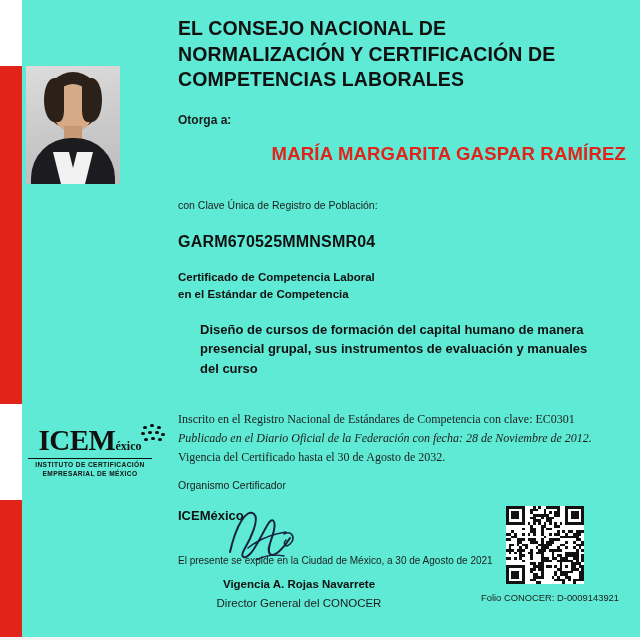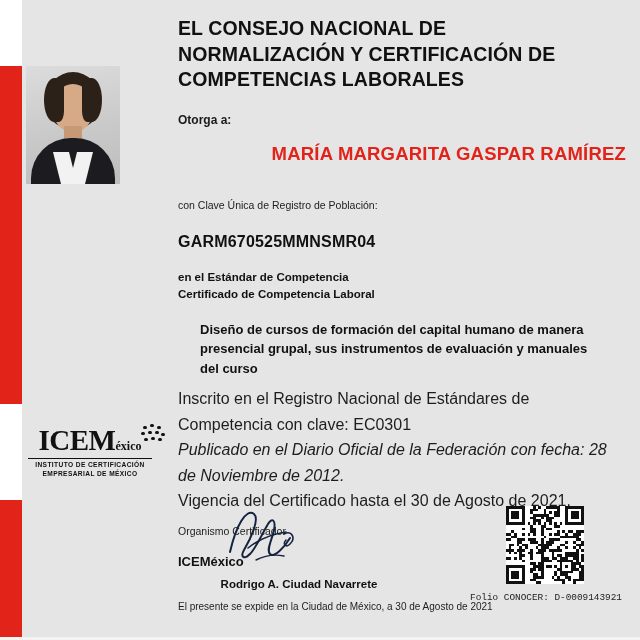--- a/index.html
+++ b/index.html
@@ -11,21 +11,21 @@
     width: 640px;
     height: 640px;
     font-family: "Liberation Sans", sans-serif;
     color: #1a1a1a;
     overflow: hidden;
     position: relative;
   }
   .certificate {
     position: absolute;
     inset: 0;
-    background: #e5e5e5;
+    background: #5eead4;
   }
 
   
   .left-band {
     position: absolute;
     left: 0;
     top: 0;
     width: 22px;
     height: 640px;
     background: #e2231a;
@@ -204,24 +204,25 @@
     margin-top: 17px;
     font-size: 13px;
     font-weight: bold;
     line-height: 1.5;
     color: #111111;
     max-width: 408px;
     margin-left: 22px;
   }
 
   .registry {
-    margin-top: 8px;
-    font-size: 16px;
+    margin-top: 32px;
+    font-size: 12px;
     line-height: 1.6;
     color: #1d1d1d;
+    font-family: Liberation Serif, serif;
   }
   .registry .ital {
     font-style: italic;
   }
 
   .org-label {
     margin-top: 11px;
     font-size: 10.5px;
     color: #1d1d1d;
   }
@@ -323,24 +324,23 @@
     width: 78px;
     height: 78px;
     background: #ffffff;
   }
   .qr canvas, .qr svg { display: block; }
   .folio {
     position: absolute;
     left: 470px;
     top: 592px;
     width: 160px;
-    text-align: left;
+    text-align: center;
     font-size: 9.4px;
     color: #1d1d1d;
-    font-family: Liberation Mono, monospace;
   }
 
   .bottom-edge {
     position: absolute;
     left: 0;
     bottom: 0;
     width: 640px;
     height: 3px;
     background: #f4f4f4;
   }
@@ -370,30 +370,30 @@
     <h1 class="title">EL CONSEJO NACIONAL DE NORMALIZACIÓN Y CERTIFICACIÓN DE COMPETENCIAS LABORALES</h1>
 
     <div class="otorga">Otorga a:</div>
 
     <div class="holder-name">MARÍA MARGARITA GASPAR RAMÍREZ</div>
 
     <div class="curp-label">con Clave Única de Registro de Población:</div>
     <div class="curp-value">GARM670525MMNSMR04</div>
 
     <div class="cert-block">
+      <div class="cert-line">Certificado de Competencia Laboral</div>
       <div class="cert-line">en el Estándar de Competencia</div>
-      <div class="cert-line">Certificado de Competencia Laboral</div>
     </div>
 
     <div class="standard-title">Diseño de cursos de formación del capital humano de manera presencial  grupal, sus instrumentos de evaluación y manuales del curso</div>
 
     <div class="registry">
       <div>Inscrito en el Registro Nacional de Estándares de Competencia con clave: EC0301</div>
       <div class="ital">Publicado en el Diario Oficial de la Federación con fecha: 28 de Noviembre de 2012.</div>
-      <div>Vigencia del Certificado hasta el 30 de Agosto de 2021.</div>
+      <div>Vigencia del Certificado hasta el 30 de Agosto de 2032.</div>
     </div>
 
     <div class="org-label">Organismo Certificador</div>
     <div class="org-value">ICEMéxico</div>
 
     <div class="issue-line">El presente se expide en la Ciudad de México, a 30 de Agosto de 2021</div>
   </div>
 
   <div class="icem-logo">
     <div class="icem-word">
@@ -418,21 +418,22 @@
 
   <div class="signature">
     <svg width="200" height="72" viewBox="0 0 200 72" fill="none">
       <path d="M34 52 C40 26, 50 8, 58 14 C64 19, 54 40, 48 50 C44 57, 48 60, 54 54 C60 48, 66 34, 72 24 C76 17, 80 20, 78 30 C76 40, 70 50, 74 54 C78 58, 88 48, 94 38" stroke="#16233f" stroke-width="2" stroke-linecap="round"></path>
       <path d="M52 48 C62 40, 76 34, 90 32" stroke="#16233f" stroke-width="1.6" stroke-linecap="round"></path>
       <path d="M60 60 C68 56, 78 54, 88 56" stroke="#16233f" stroke-width="1.4" stroke-linecap="round"></path>
       <path d="M88 34 C96 30, 100 38, 94 44 C90 48, 86 44, 90 40" stroke="#16233f" stroke-width="1.6" stroke-linecap="round"></path>
     </svg>
   </div>
 
-  <div class="sig-name">Rodrigo A. Ciudad Navarrete</div>
+  <div class="sig-name">Vigencia A. Rojas Navarrete</div>
+  <div class="sig-role">Director General del CONOCER</div>
 
   <div class="qr">
     <svg id="qr-svg" width="78" height="78" viewBox="0 0 29 29" shape-rendering="crispEdges">
         <rect width="29" height="29" fill="#fff"></rect>
         <rect x="0" y="0" width="1" height="1" fill="#111"></rect>
         <rect x="1" y="0" width="1" height="1" fill="#111"></rect>
         <rect x="2" y="0" width="1" height="1" fill="#111"></rect>
         <rect x="3" y="0" width="1" height="1" fill="#111"></rect>
         <rect x="4" y="0" width="1" height="1" fill="#111"></rect>
         <rect x="5" y="0" width="1" height="1" fill="#111"></rect>

